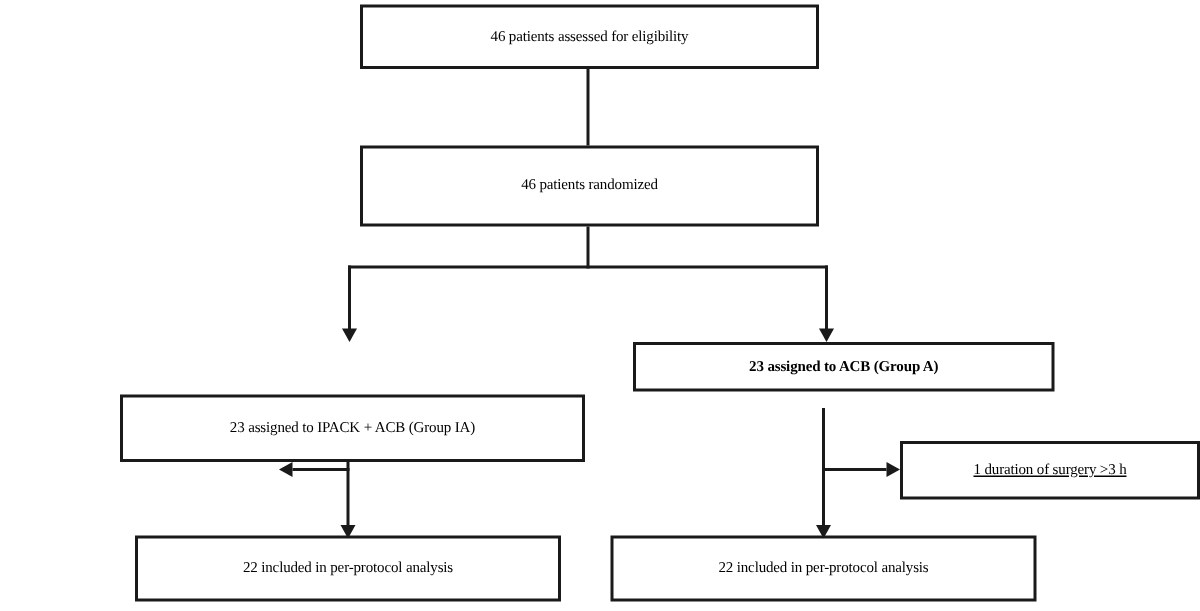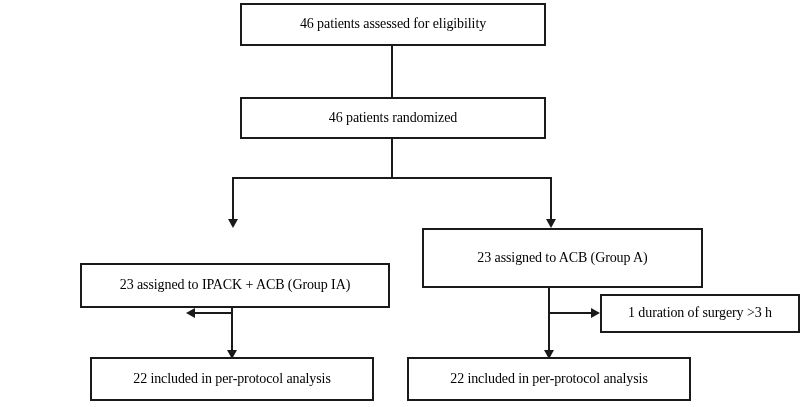--- a/index.html
+++ b/index.html
@@ -18,21 +18,21 @@
   .node {
     position: absolute;
     box-sizing: border-box;
     border: 2px solid #1a1a1a;
     background: #ffffff;
     display: flex;
     align-items: center;
     justify-content: center;
     text-align: center;
     color: #000000;
-    font-size: 14px;
+    font-size: 10px;
     line-height: 1.15;
     letter-spacing: -0.1px;
     z-index: 2;
     padding: 0 4px;
   }
   .node span { display: block; white-space: nowrap; }
 
   
   .vline {
     position: absolute;
@@ -66,25 +66,25 @@
     position: absolute;
     width: 0; height: 0;
     border-top: 5px solid transparent;
     border-bottom: 5px solid transparent;
     border-left: 9px solid #1a1a1a;
     z-index: 3;
   }
 
   
   #n-eligibility      { left: 240px; top: 3px;   width: 306px; height: 43px; }
-  #n-randomized       { left: 240px; top: 97px;  width: 306px; height: 42px; }
+  #n-randomized       { left: 240px; top: 97px;  width: 306px; height: 54px; }
   #n-group-ia         { left: 80px;  top: 228px; width: 310px; height: 45px; margin-top: 35px; }
-  #n-group-a          { left: 422px; top: 228px; width: 281px; height: 60px; }
+  #n-group-a          { left: 422px; top: 228px; width: 281px; height: 33px; font-weight: bold; }
   #n-lost-followup    { left: 2px;   top: 294px; width: 184px; height: 39px; }
-  #n-duration-surgery { left: 600px; top: 294px; width: 200px; height: 39px; }
+  #n-duration-surgery { left: 600px; top: 294px; width: 200px; height: 39px; text-decoration: underline; }
   #n-pp-left          { left: 90px;  top: 357px; width: 284px; height: 44px; }
   #n-pp-right         { left: 407px; top: 357px; width: 284px; height: 44px; }
 
   
   
   #c-elig-rand        { left: 391px; top: 44px; height: 55px; }
 
   
   #c-rand-bus         { left: 391px; top: 137px; height: 42px; }
   #c-bus             { left: 232px; top: 177px; width: 320px; }

